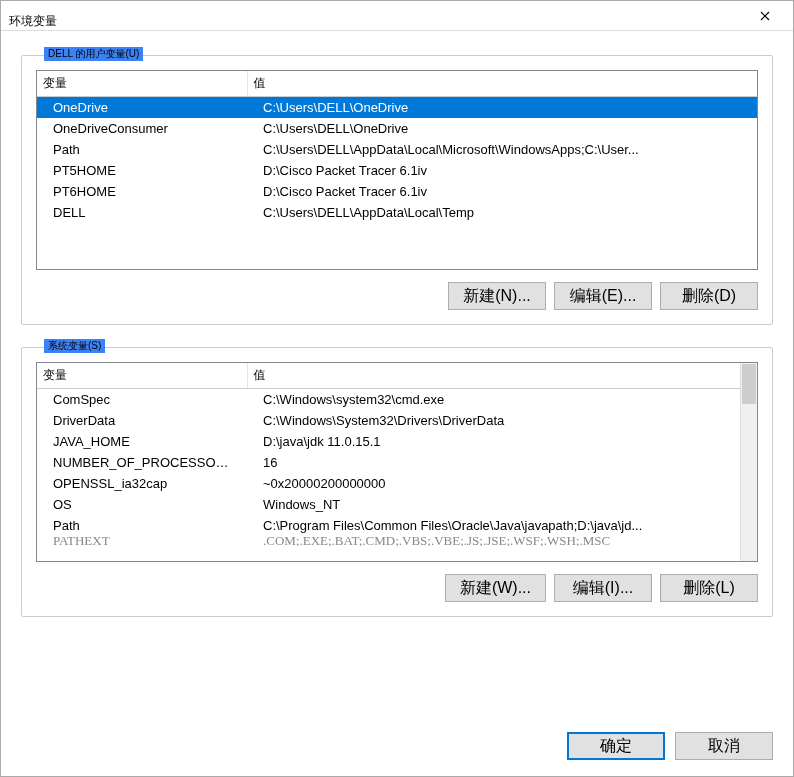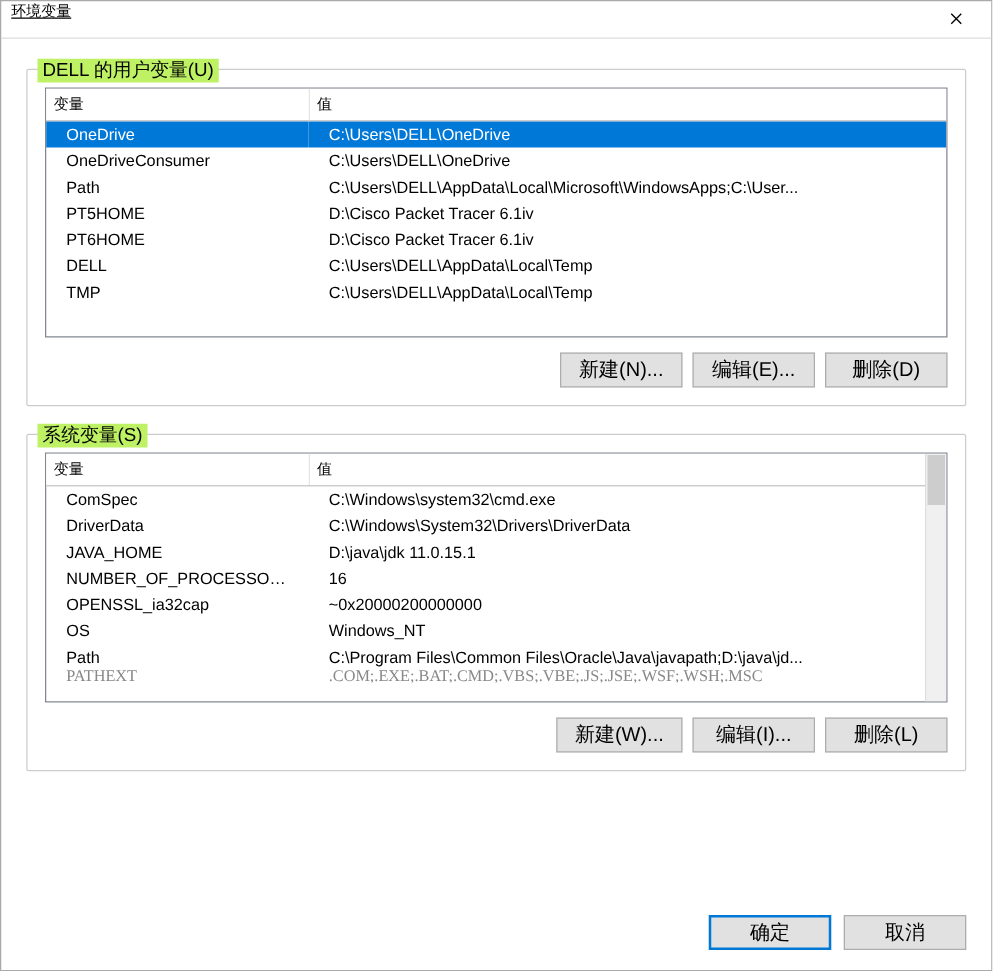--- a/index.html
+++ b/index.html
@@ -14,25 +14,24 @@
     width: 794px;
     height: 777px;
     border: 1px solid #aaa;
     background: #fff;
     display: flex;
     flex-direction: column;
   }
   .titlebar {
     height: 30px;
     display: flex;
-    align-items: flex-start;
+    align-items: flex-end;
     padding: 0 8px;
     border-bottom: 1px solid #ddd;
     font-size: 12px;
-    text-decoration: underline;
   }
   .titlebar .spacer { flex: 1; }
   .close-btn {
     width: 40px;
     height: 28px;
     display: flex;
     align-items: center;
     justify-content: center;
     font-size: 14px;
   }
@@ -45,24 +44,24 @@
   .groupbox {
     border: 1px solid #ccc;
     border-radius: 2px;
     padding: 14px 14px 14px 14px;
     margin-top: 10px;
     position: relative;
   }
   .groupbox-label {
     position: absolute;
     top: -9px;
-    left: 8px;
-    background: #bef264;
+    left: 22px;
+    background: #3b82f6;
     padding: 0 4px;
-    font-size: 15px;
+    font-size: 10px;
   }
   .table-wrap {
     border: 1px solid #828790;
     background: #fff;
     position: relative;
   }
   .table-wrap.user { height: 200px; }
   .table-wrap.system { height: 200px; }
   .vscroll {
     position: absolute;
@@ -193,24 +192,20 @@
                 <td>D:\Cisco Packet Tracer 6.1iv</td>
               </tr>
               <tr>
                 <td>PT6HOME</td>
                 <td>D:\Cisco Packet Tracer 6.1iv</td>
               </tr>
               <tr>
                 <td>DELL</td>
                 <td>C:\Users\DELL\AppData\Local\Temp</td>
               </tr>
-              <tr>
-                <td>TMP</td>
-                <td>C:\Users\DELL\AppData\Local\Temp</td>
-              </tr>
             </tbody>
         </table>
       </div>
 
       <div class="button-row">
         <button class="btn">新建(N)...</button>
         <button class="btn">编辑(E)...</button>
         <button class="btn">删除(D)</button>
       </div>
     </div>

